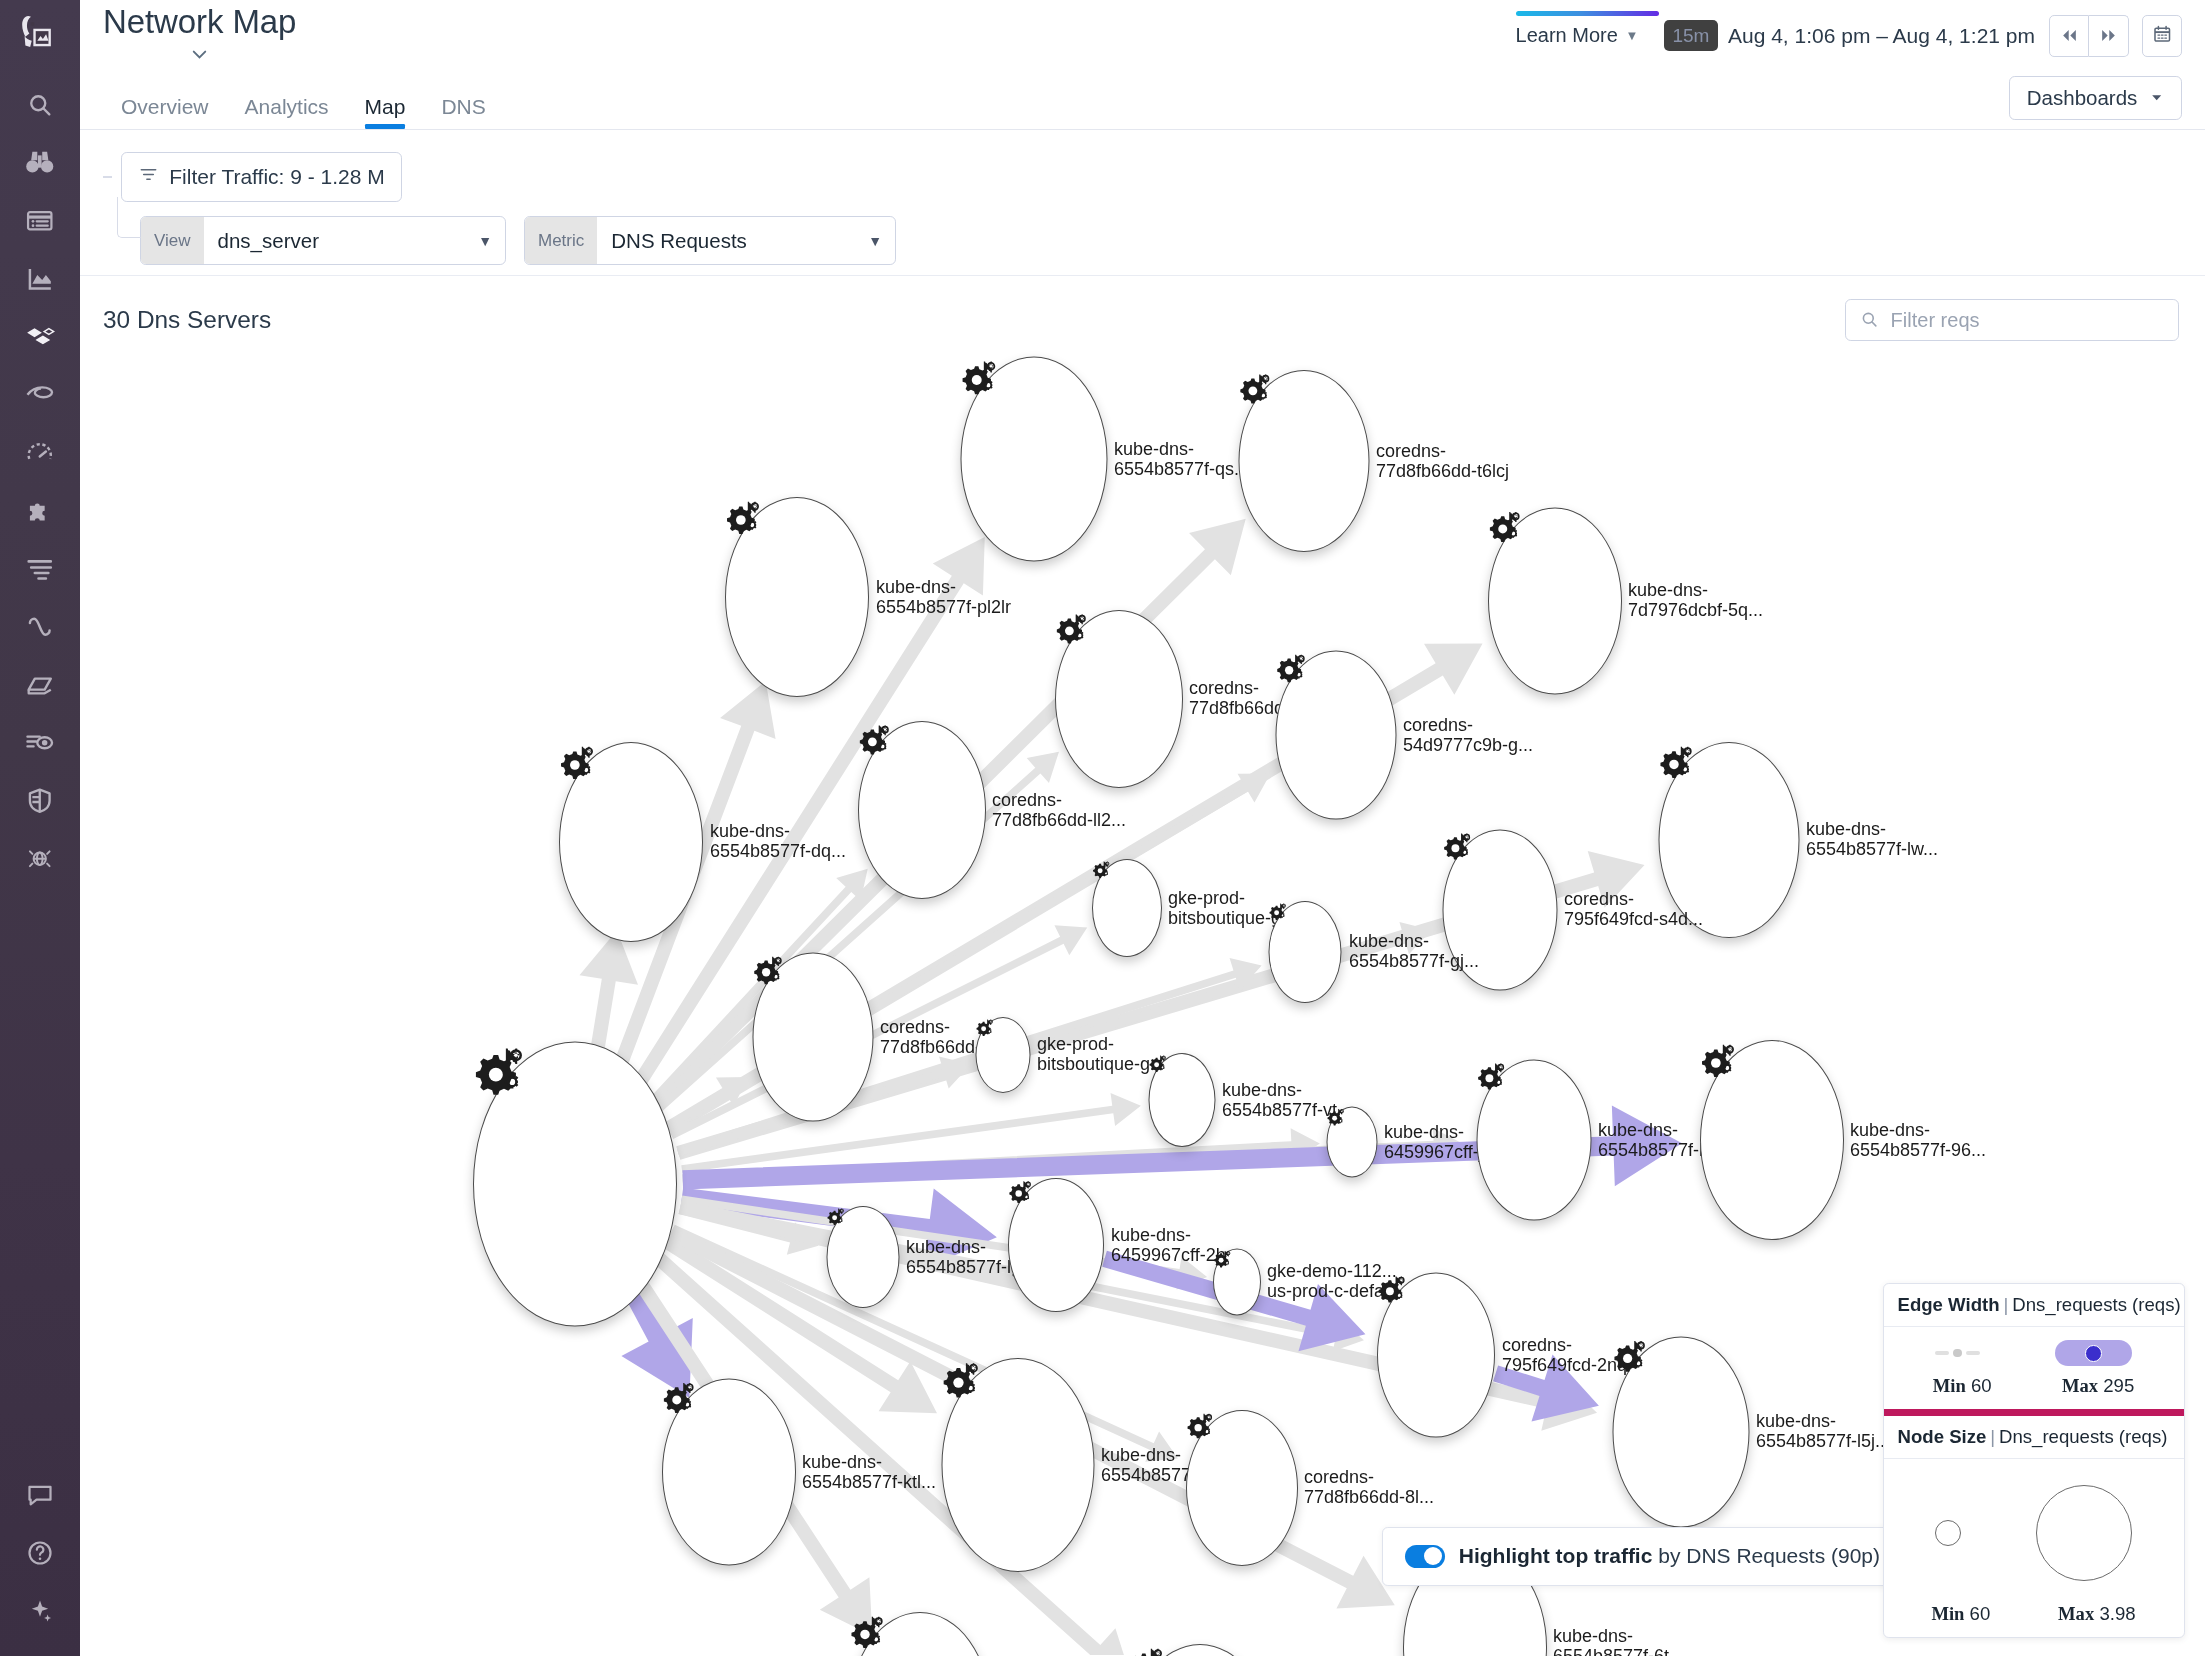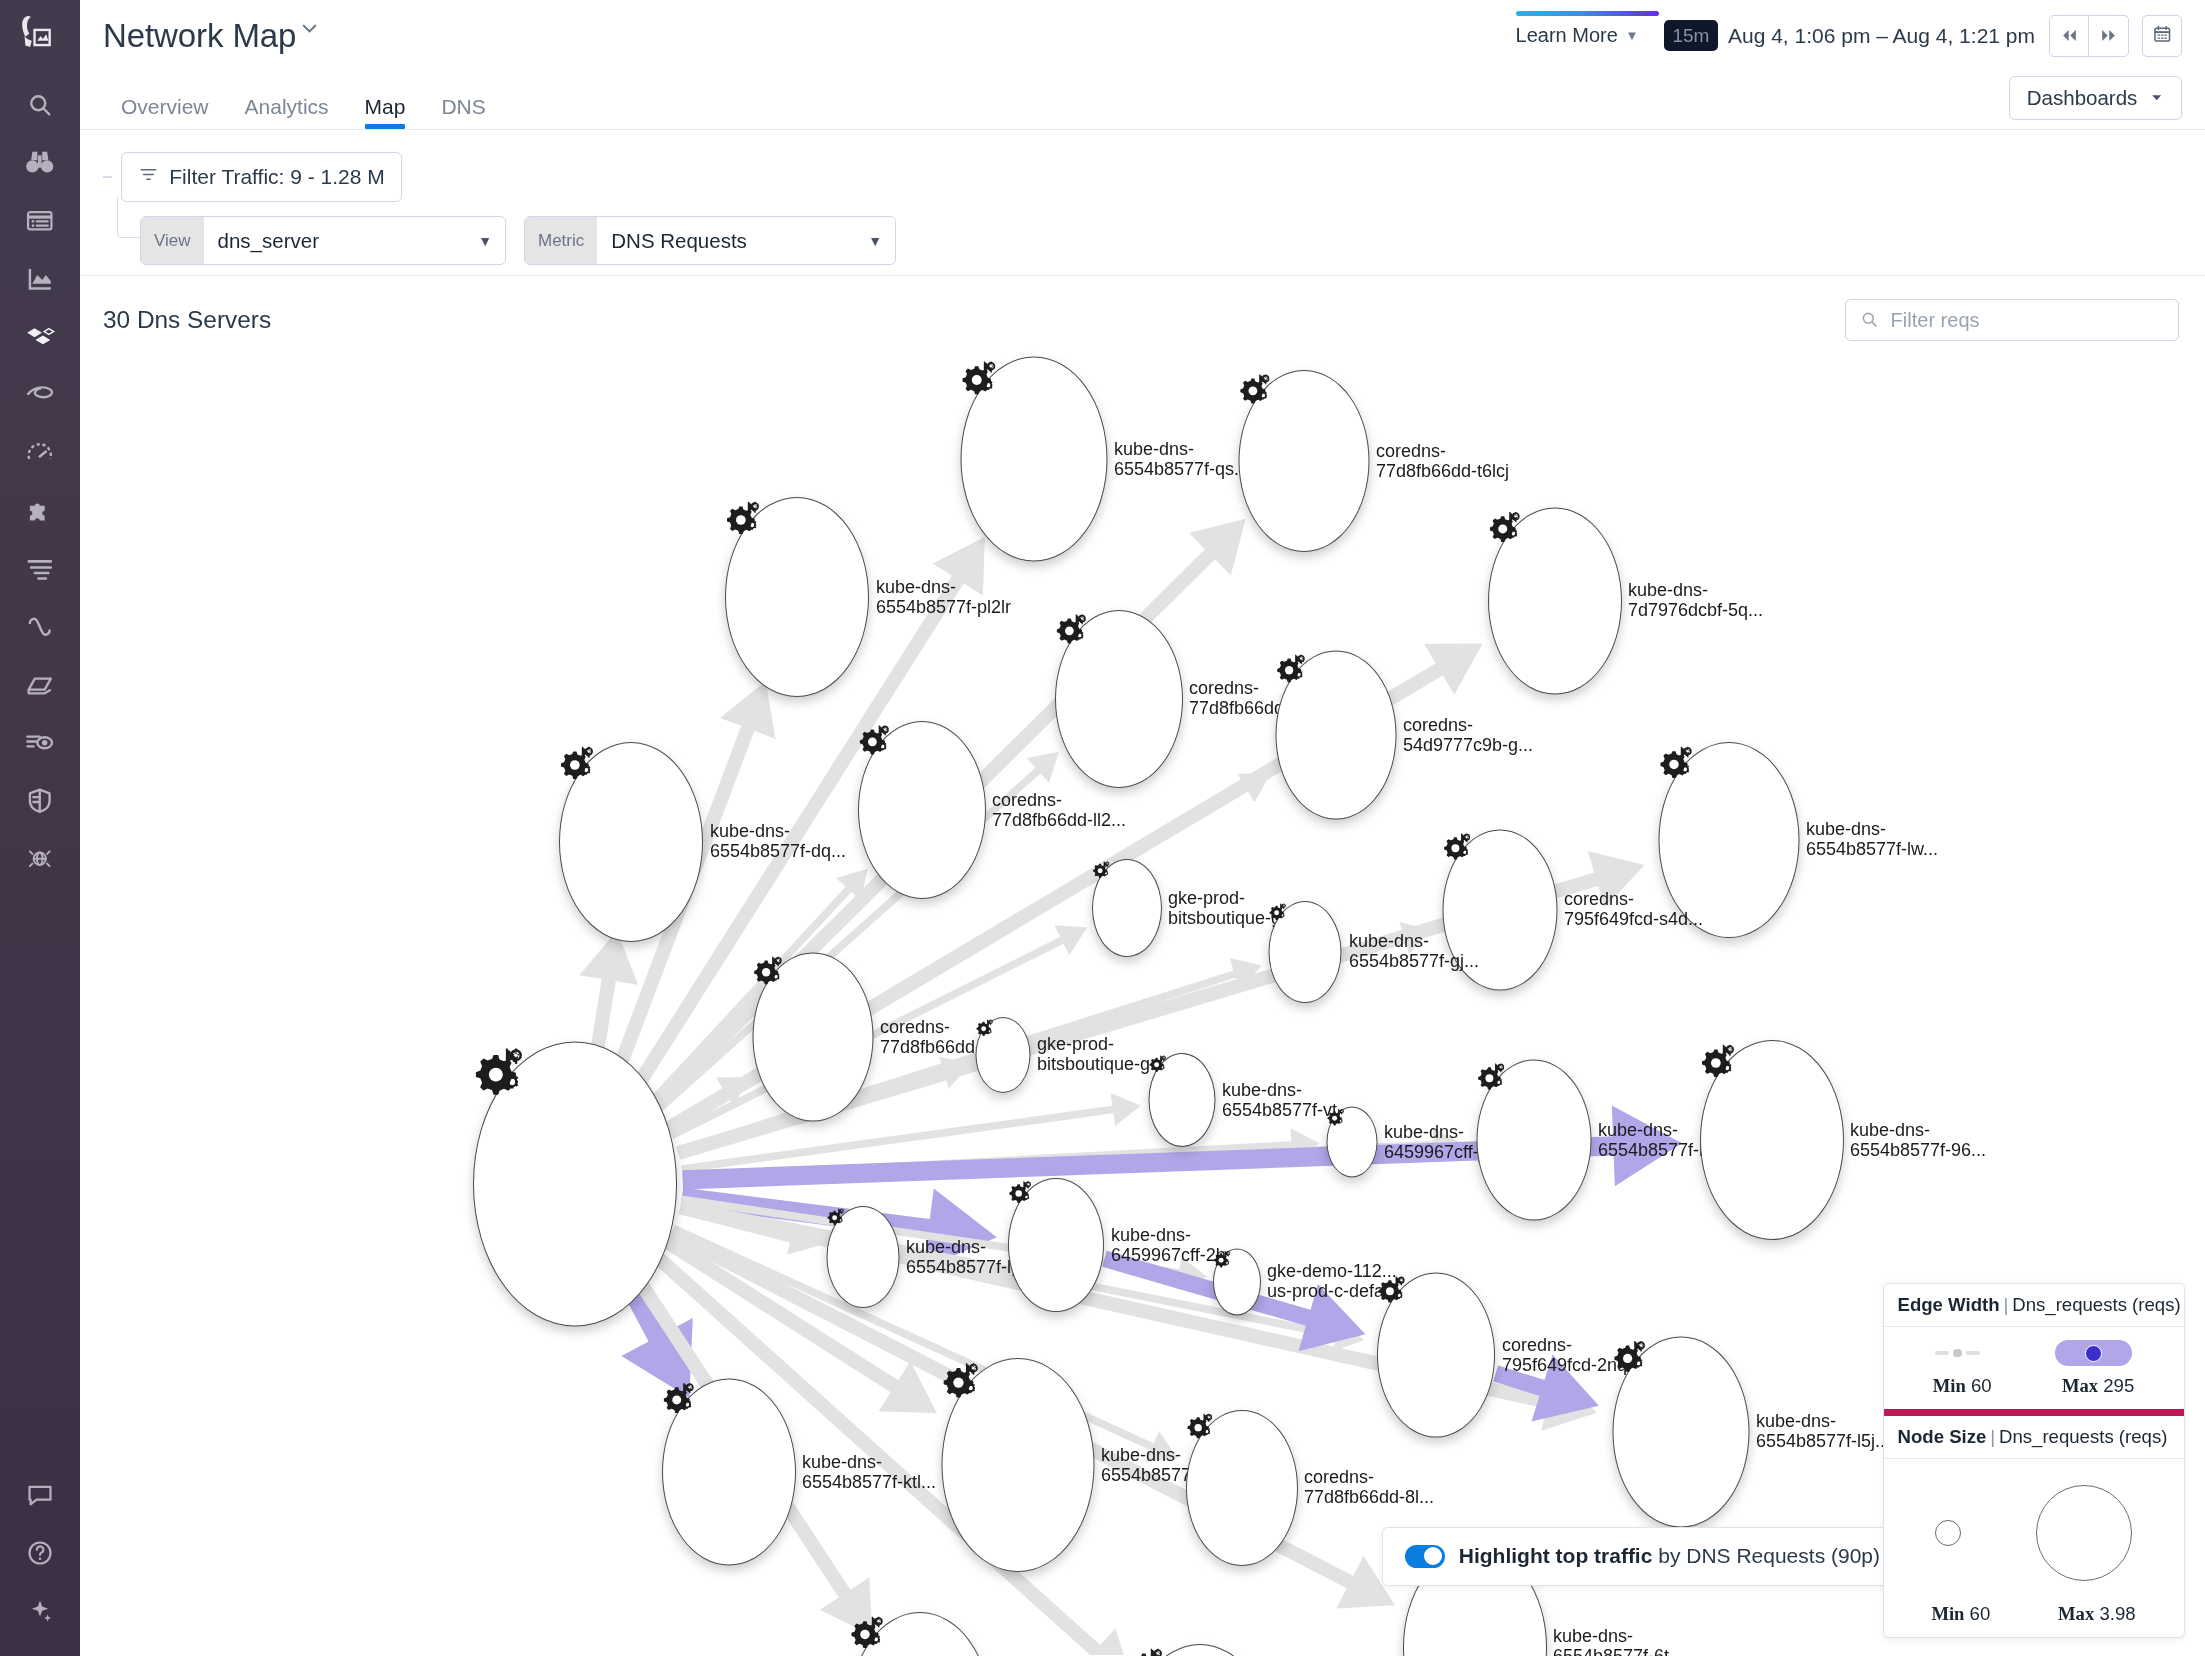--- a/index.html
+++ b/index.html
@@ -32,38 +32,38 @@
   
   #main { flex: 1 1 auto; height: 1657px; display: flex; flex-direction: column; background:#fff; }
 
   
   #topbar {
     height: 71px; flex: 0 0 71px;
     display: flex; align-items: center;
     padding: 0 23px 0 23px;
     position: relative;
   }
-  .titlewrap { display: flex; gap: 2px; }
+  .titlewrap { display: flex; align-items: center; gap: 2px; flex-direction: column; }
   .page-title {
     font-size: 33px; color: #2b3a4a; font-weight: 400; letter-spacing: -0.1px;
     white-space: nowrap;
   }
   .chev-lg { color:#5c6e80; }
   #topbar .right { margin-left: auto; display:flex; align-items:center; gap:0; }
 
   .learnmore-wrap { position: relative; display:flex; align-items:center; padding: 0 9px; }
   .learnmore-bar {
     position:absolute; top:-13px; left:9px; width: 143px; height: 4.5px; border-radius: 2.6px;
     background: linear-gradient(90deg,#1ab9e8 0%, #3d8fe0 45%, #632ce4 100%);
   }
   .learnmore-txt { font-size: 20px; color:#2b3a4a; }
   .caret-sm { margin-left: 7.7px; color:#6c7a89; font-size: 13px; line-height:1; }
 
   .tpill {
-    background:#0f172a; color:#8891a8; font-size:19px;
+    background:#404040; color:#8891a8; font-size:19px;
     border-radius:5.1px; padding: 4.5px 8.3px; margin-left: 16.7px;
   }
   .trange { font-size: 21px; color:#2b3a4a; margin-left: 10.3px; white-space:nowrap; }
   .tbtns { display:flex; margin-left: 14px; }
   .tbtn {
     width: 40px; height: 42px; border: 1px solid #cfd5e4; background:#fff;
     display:flex; align-items:center; justify-content:center; color:#6b7689;
   }
   .tbtn:first-child { border-radius: 5.1px 0 0 5.1px; }
   .tbtn:nth-child(2) { border-radius: 0 5.1px 5.1px 0; border-left:none; }

